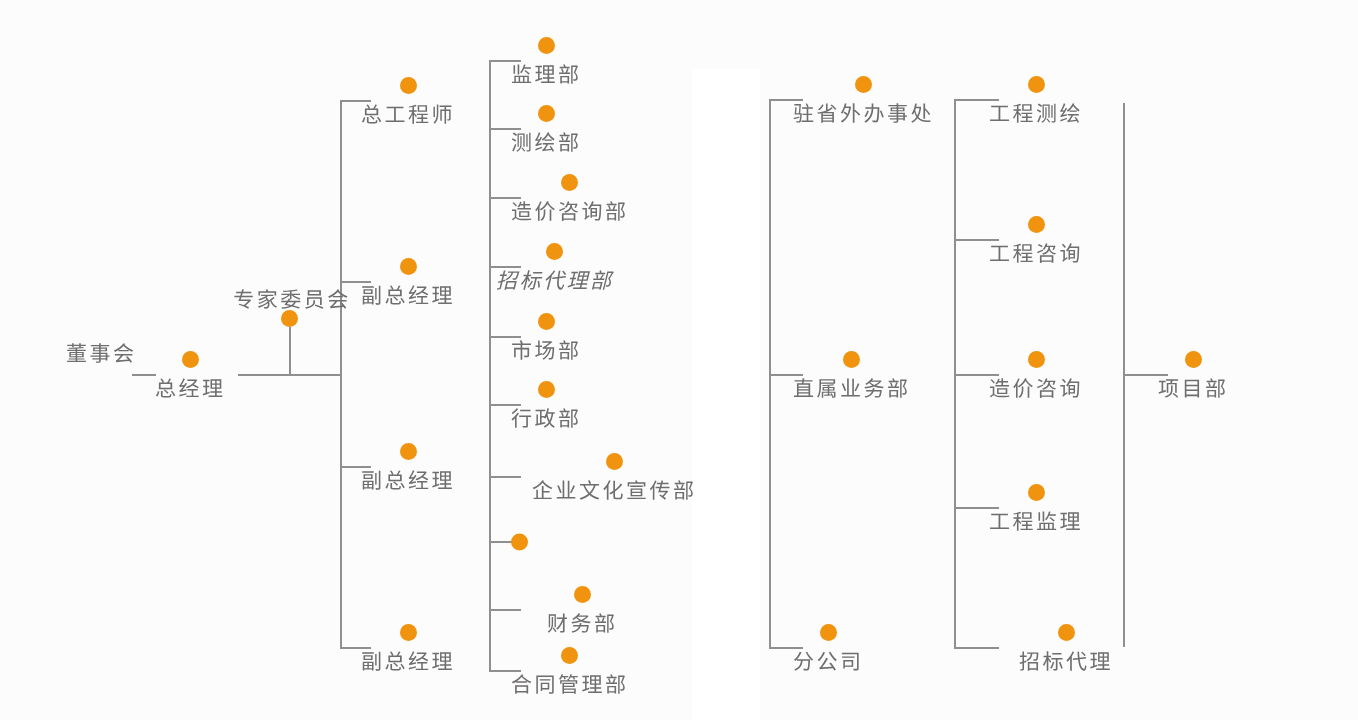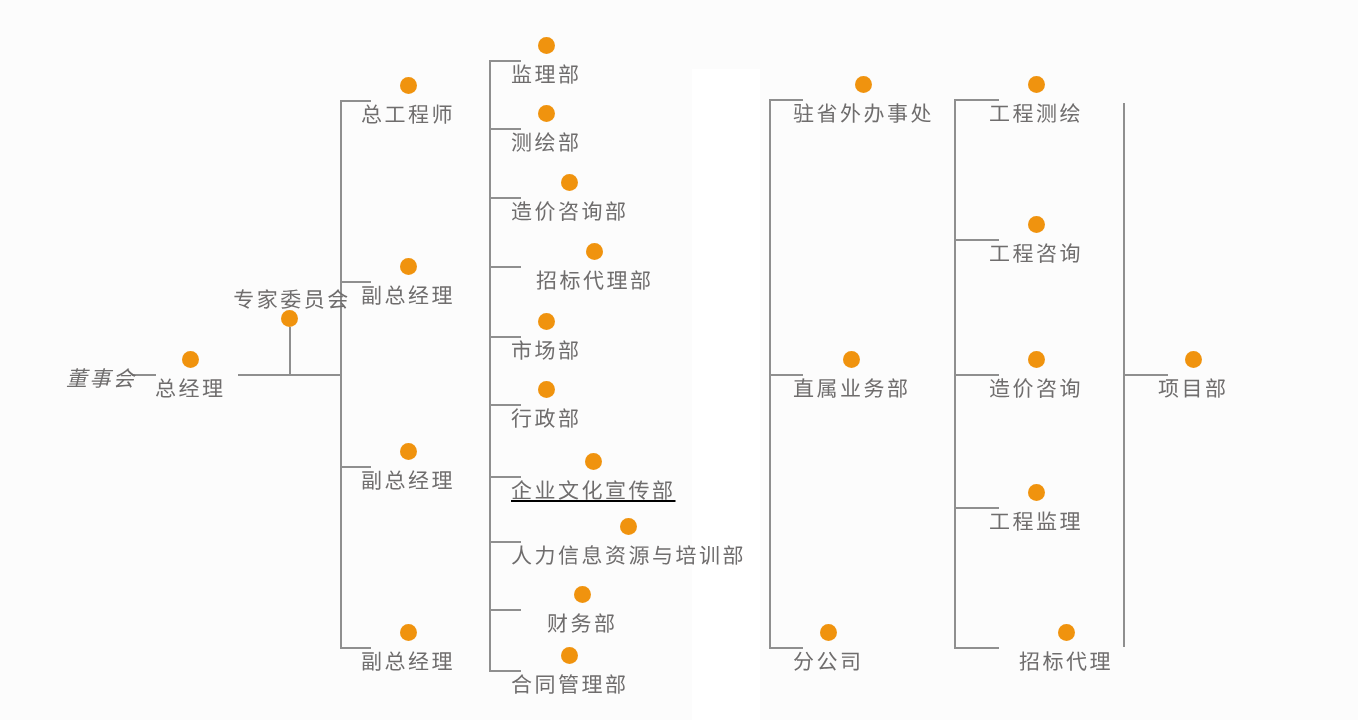--- a/index.html
+++ b/index.html
@@ -88,21 +88,21 @@
   <div class="vl" style="left:954px; top:99px; height:550px;"></div>
   <div class="hl" style="left:955px; top:99px; width:44px;"></div>
   <div class="hl" style="left:955px; top:239px; width:44px;"></div>
   <div class="hl" style="left:955px; top:374px; width:44px;"></div>
   <div class="hl" style="left:955px; top:507px; width:44px;"></div>
   <div class="hl" style="left:955px; top:647px; width:44px;"></div>
 
   <div class="vl" style="left:1123px; top:103px; height:544px;"></div>
   <div class="hl" style="left:1124px; top:374px; width:44px;"></div>
 
-  <div class="node" style="left:66px; top:378px;font-style:italic;">
+  <div class="node" style="left:66px; top:353px;">
     <span class="label">董事会</span>
   </div>
 
   <div class="node" style="left:155px; top:375px;">
     <span class="dot"></span>
     <span class="label">总经理</span>
   </div>
 
   <span class="label centered" style="left:292px; top:299px;">专家委员会</span>
   <span class="dot abs" style="left:281px; top:310px;"></span>
@@ -129,39 +129,38 @@
     <span class="label">监理部</span>
   </div>
   <div class="node" style="left:511px; top:129px;">
     <span class="dot"></span>
     <span class="label">测绘部</span>
   </div>
   <div class="node" style="left:511px; top:198px;">
     <span class="dot"></span>
     <span class="label">造价咨询部</span>
   </div>
-  <div class="node" style="left:536px; top:267px;">
+  <div class="node" style="left:496px; top:267px;font-style:italic;">
     <span class="dot"></span>
     <span class="label">招标代理部</span>
   </div>
   <div class="node" style="left:511px; top:337px;">
     <span class="dot"></span>
     <span class="label">市场部</span>
   </div>
   <div class="node" style="left:511px; top:405px;">
     <span class="dot"></span>
     <span class="label">行政部</span>
   </div>
-  <div class="node" style="left:511px; top:477px;text-decoration:underline;">
+  <div class="node" style="left:532px; top:477px;">
     <span class="dot"></span>
     <span class="label">企业文化宣传部</span>
   </div>
   <div class="node" style="left:511px; top:542px;">
     <span class="dot"></span>
-    <span class="label">人力信息资源与培训部</span>
   </div>
   <div class="node" style="left:511px; top:610px;padding-left:36px;">
     <span class="dot"></span>
     <span class="label">财务部</span>
   </div>
   <div class="node" style="left:511px; top:671px;">
     <span class="dot"></span>
     <span class="label">合同管理部</span>
   </div>
 

